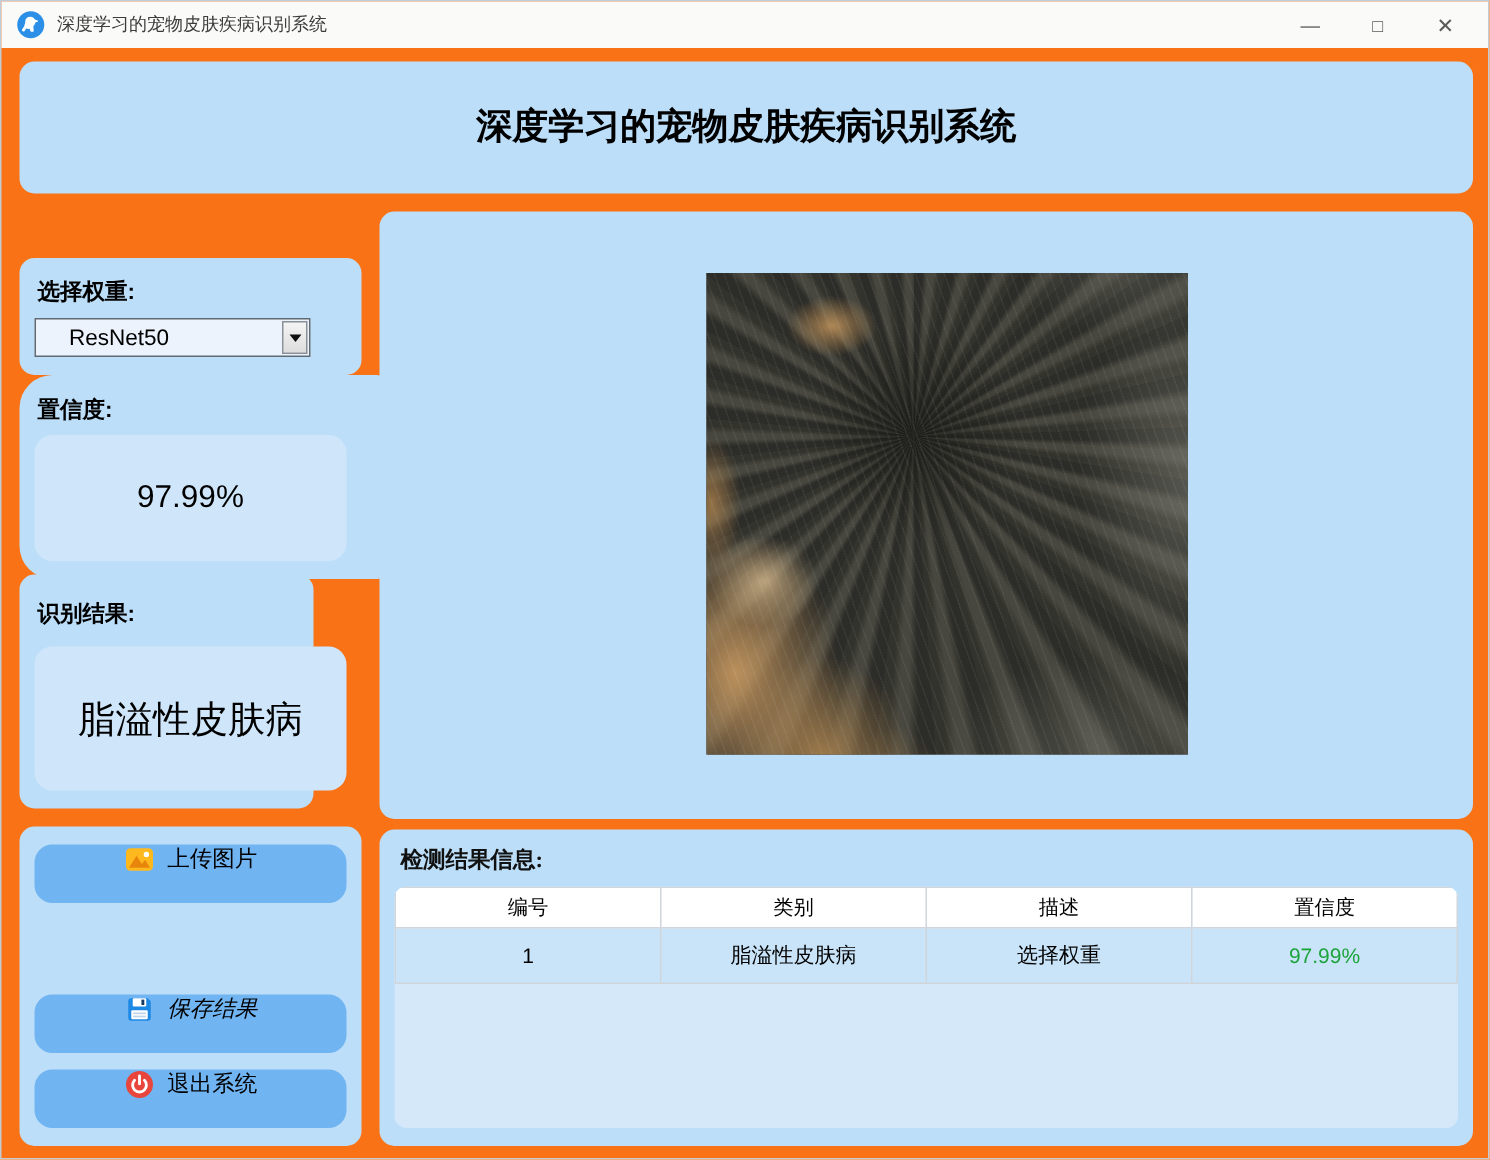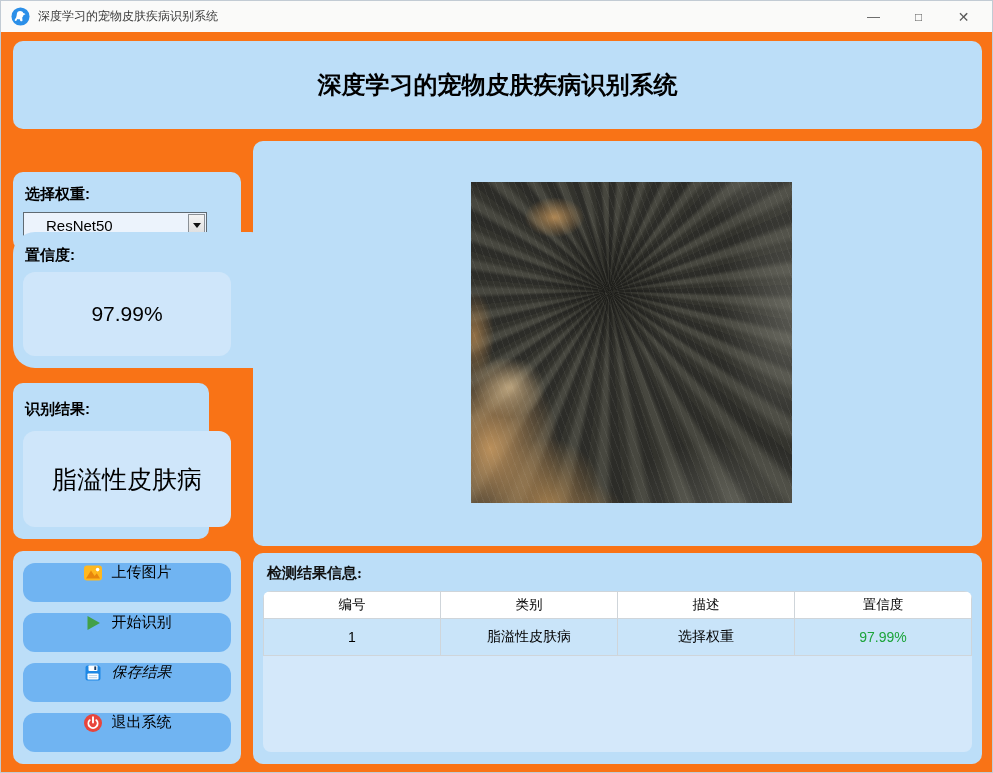--- a/index.html
+++ b/index.html
@@ -27,21 +27,21 @@
   .win-btn.close { font-size:14px; }
 
   
   .panel { position:absolute; background:#BCDEF8; border-radius:10px; }
   .header-panel { left:12px; top:40px; width:969px; height:88px; }
   .header-panel h1 {
     text-align:center; line-height:88px; font-size:24px; font-weight:bold; color:#000;
   }
 
   .p-weight  { left:12px; top:140px; width:228px; height:78px;margin-top:31px; }
-  .p-conf    { left:12px; top:231px; width:260px; height:136px;border-radius:22px; }
+  .p-conf    { left:12px; top:249px; width:260px; height:136px;border-radius:22px; }
   .p-result  { left:12px; top:382px; width:196px; height:156px; }
   .p-buttons { left:12px; top:550px; width:228px; height:213px; }
   .main-panel   { left:252px; top:140px; width:729px; height:405px; }
   .bottom-panel { left:252px; top:552px; width:729px; height:211px; }
 
   .section-label {
     position:absolute; left:12px; font-size:15px; font-weight:bold; color:#000;
   }
   .p-weight .section-label { top:13px; }
   .p-conf .section-label   { top:14px; }
@@ -173,28 +173,20 @@
       <span class="btn-icon">
         <svg viewBox="0 0 20 20" width="20" height="20">
           <rect x="1" y="2.5" width="18" height="15" rx="3" fill="#FFB81E"></rect>
           <circle cx="14.6" cy="6.6" r="1.8" fill="#FFFFFF"></circle>
           <path d="M3 15.5 L8 7.5 L11.6 13 L13.8 10.2 L17 15.5 Z" fill="#E8860C"></path>
         </svg>
       </span>
       <span>上传图片</span>
     </button>
 
-    <button class="side-btn btn-2">
-      <span class="btn-icon">
-        <svg viewBox="0 0 20 20" width="20" height="20">
-          <path d="M4.5 3 L17 10 L4.5 17 Z" fill="#43A047"></path>
-        </svg>
-      </span>
-      <span>开始识别</span>
-    </button>
 
     <button class="side-btn btn-3">
       <span class="btn-icon">
         <svg viewBox="0 0 20 20" width="20" height="20">
           <path d="M2.5 4.5 a2 2 0 0 1 2-2 h11 l2 2 v11 a2 2 0 0 1-2 2 h-11 a2 2 0 0 1-2-2 z" fill="#1E88E5"></path>
           <rect x="5.5" y="2.5" width="9" height="5.5" rx="0.8" fill="#FFFFFF"></rect>
           <rect x="11.3" y="3.4" width="1.9" height="3.6" fill="#173A63"></rect>
           <rect x="4.5" y="10.5" width="11" height="6" rx="0.8" fill="#FFFFFF"></rect>
           <rect x="5.8" y="12" width="8.4" height="1.1" fill="#BFD4E8"></rect>
           <rect x="5.8" y="14.1" width="8.4" height="1.1" fill="#BFD4E8"></rect>

